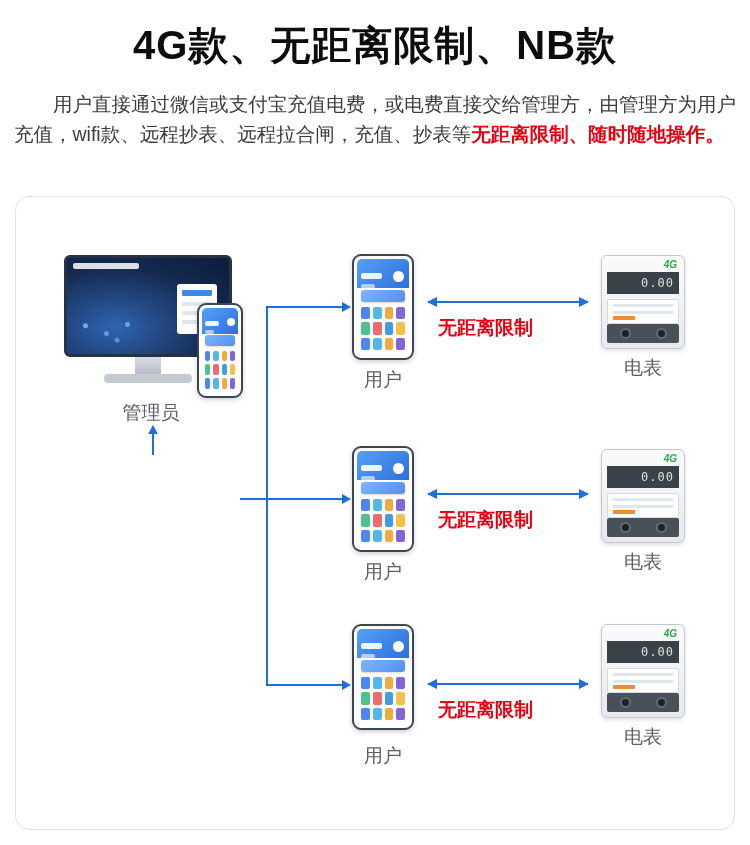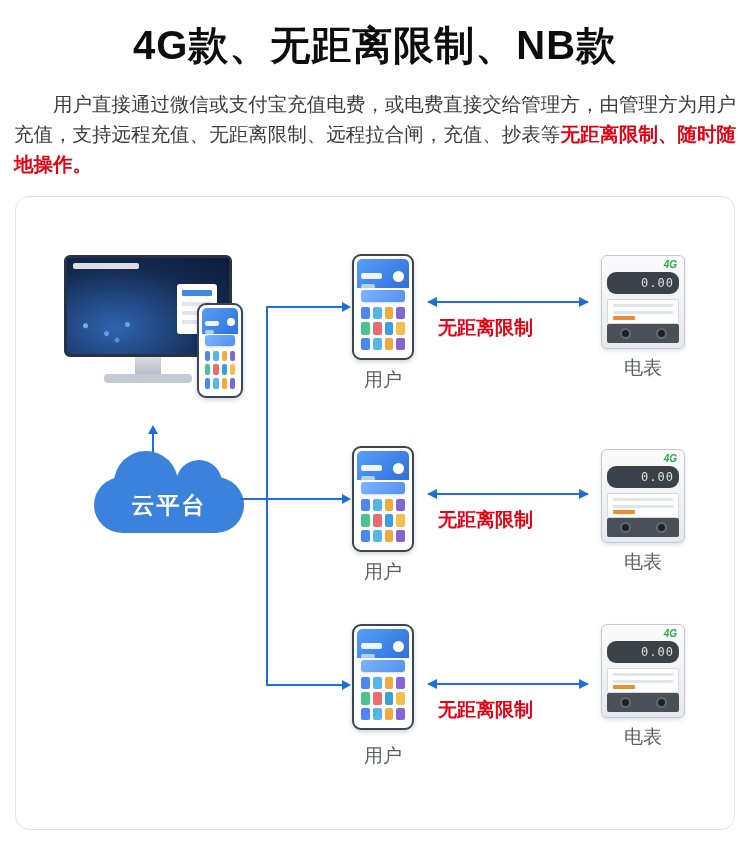--- a/index.html
+++ b/index.html
@@ -180,21 +180,21 @@
     border:1px solid #c3c8d0; border-radius:6px;
     padding:5px;
     box-shadow:0 2px 4px rgba(0,0,0,.12);
   }
   .m-badge {
     position:absolute; top:3px; right:7px;
     color:#2fa84f; font-size:10px; font-weight:700; font-style:italic;
   }
   .m-lcd {
     margin-top:11px; height:22px;
-    background:#3a4148; border-radius:9px;
+    background:#3a4148; border-radius:0;
     color:#d9e3da; font-family:"DejaVu Sans Mono", monospace;
     font-size:12px; line-height:16px; text-align:right;
     padding:3px 5px; letter-spacing:1px;
   }
   .m-plate {
     margin-top:5px; height:25px;
     background:#fff; border:1px solid #d6dade; border-radius:2px;
     position:relative; overflow:hidden;
   }
   .m-plate::before {
@@ -213,21 +213,21 @@
   .m-knob {
     width:11px; height:11px; background:#1d2126;
     border:2px solid #656b73; border-radius:50%;
   }
 </style>
 </head>
 <body>
 
 <h1 class="title">4G款、无距离限制、NB款</h1>
 
-<p class="desc"><span>用户直接通过微信或支付宝充值电费，或电费直接交给管理方，由管理方为用户充值，支持远程充值、无距离限制、远程拉合闸，充值、抄表等</span><span class="highlight">无距离限制、随时随地操作。</span></p>
+<p class="desc"><span>用户直接通过微信或支付宝充值电费，或电费直接交给管理方，由管理方为用户充值，wifi款、远程抄表、远程拉合闸，充值、抄表等</span><span class="highlight">无距离限制、随时随地操作。</span></p>
 
 <div class="diagram">
 
   <div class="monitor">
     <div class="mon-screen">
       <div class="mon-screen-inner"></div>
       <div class="mon-titlebar"></div>
       <div class="mon-dots"></div>
       <div class="mon-card"></div>
     </div>
@@ -252,26 +252,24 @@
           <i></i>
           <i></i>
           <i></i>
           <i></i>
           <i></i>
           <i></i>
       </div>
     </div>
   </div>
 
+  <div class="node-label" style="left:60px; top:203px; width:150px;">管理员</div>
 
   <div class="up-arrow" style="left:136px; top:237px; height:21px;"></div>
 
-  <div class="cloud">
-    <span class="cloud-label">云平台</span>
-  </div>
 
   <div class="h-line" style="left:224px; top:301px; width:27px;"></div>
   <div class="v-line" style="left:250px; top:110px; height:378px;"></div>
   <div class="h-line branch" style="left:250px; top:109px; width:76px;"></div>
   <div class="h-line branch" style="left:250px; top:301px; width:76px;"></div>
   <div class="h-line branch" style="left:250px; top:487px; width:76px;"></div>
 
   <div class="phone" style="left:336px; top:57px; width:62px; height:106px;">
     <div class="phone-screen">
       <div class="p-header"></div>

